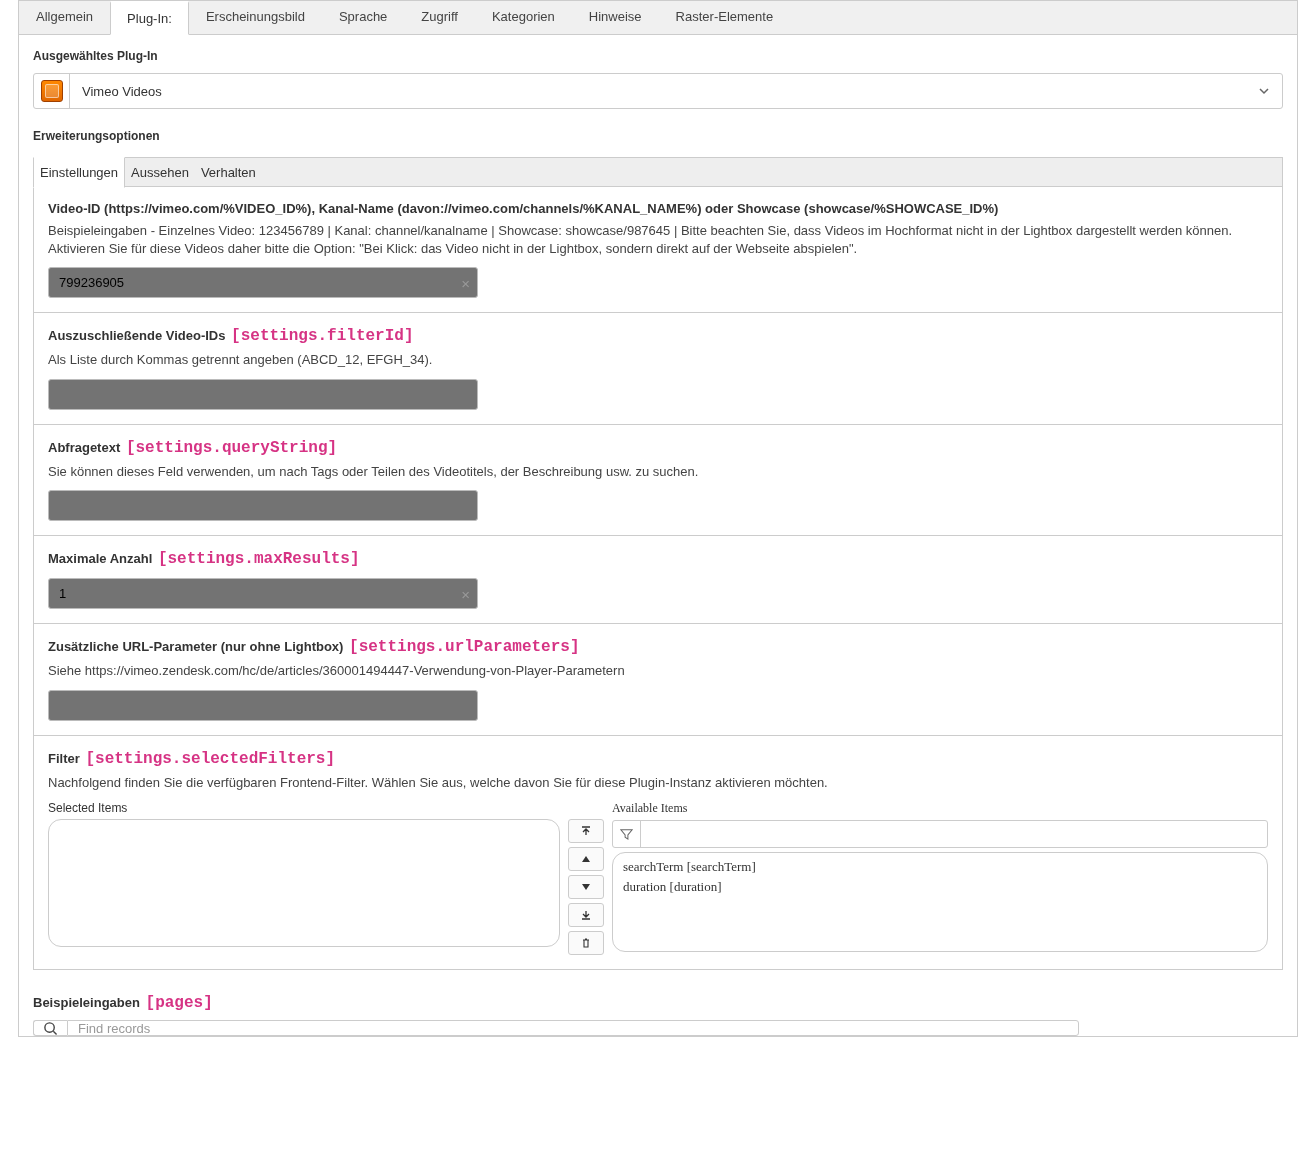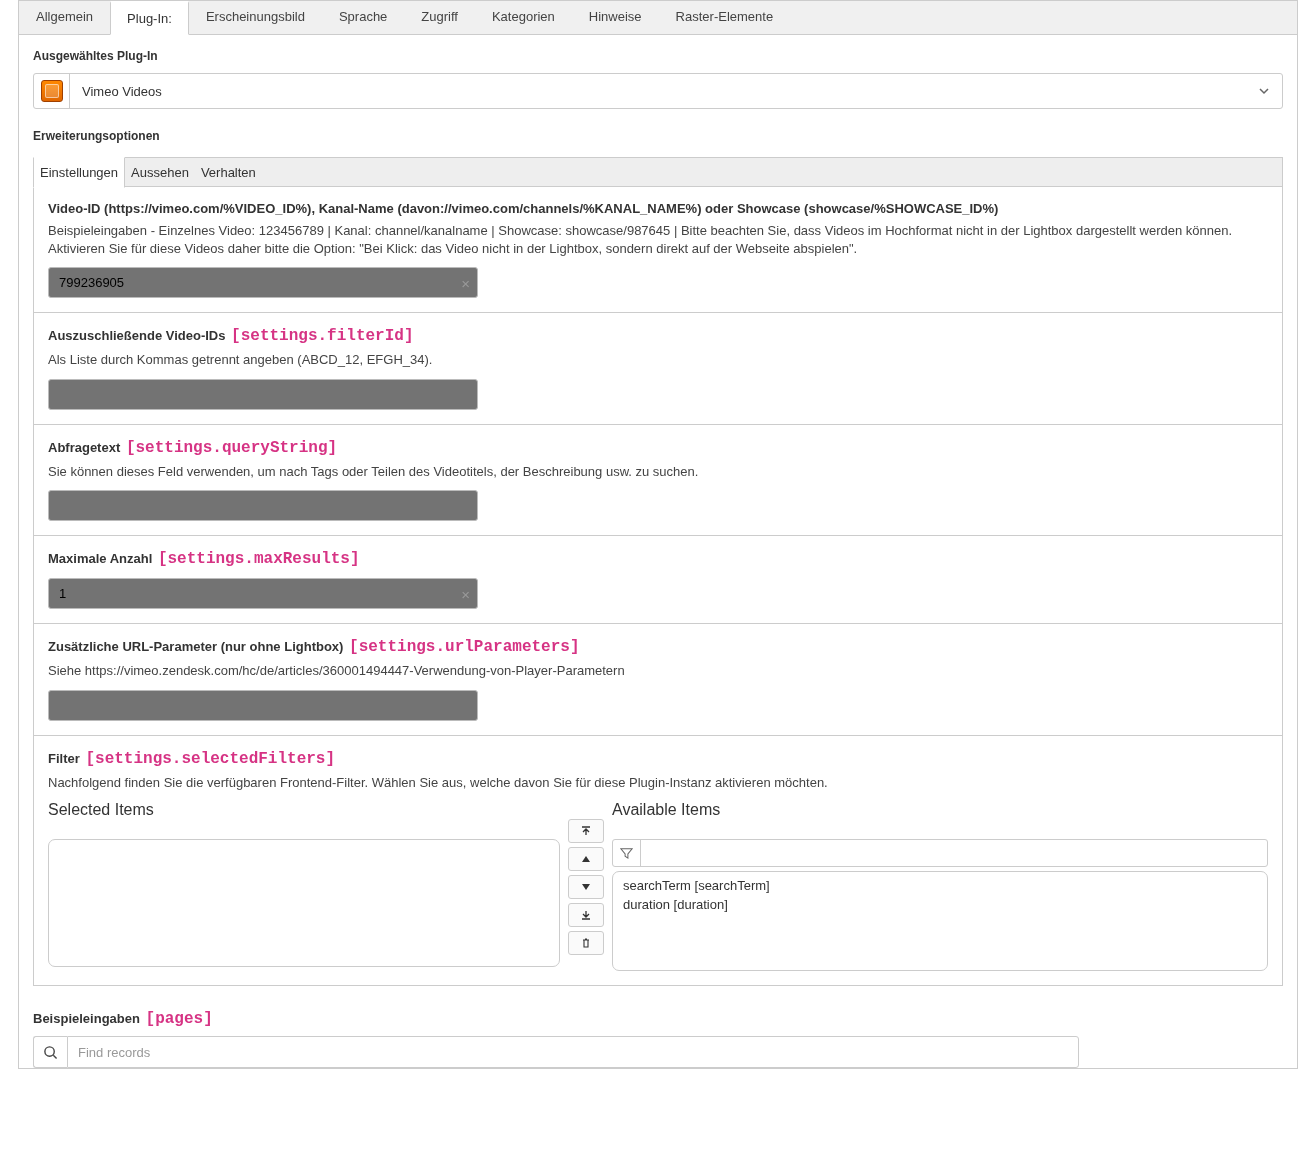--- a/index.html
+++ b/index.html
@@ -33,32 +33,32 @@
     .field-title { font-weight: bold; font-size: 13px; margin-bottom: 4px; display:inline; }
     .tech-key { font-family: "Courier New", monospace; font-weight: bold; color: #d63384; font-size: 16px; display:inline; margin-left:2px;text-align:center;}
     .field-desc { font-size: 13px; color: #444; margin: 6px 0 10px 0; line-height: 1.35; }
     
     .input-wrap { position: relative; width: 430px; }
     .text-input { width: 100%; padding: 7px 28px 7px 10px; border: 1px solid #bbb; border-radius: 3px; font-size: 13px; font-family: inherit; background:#737373;}
     .input-clear { position: absolute; right: 8px; top: 50%; transform: translateY(-50%); color: #999; cursor: pointer; font-size: 15px; }
     
     .dual-list { display: flex; gap: 8px; margin-top: 6px;}
     .dual-col { display:flex; flex-direction:column; }
-    .dual-label { font-size: 16px; margin-bottom: 20px; }
-    .listbox { border: 1px solid #ccc; border-radius: 7px; background:#fff; width: 512px; height: 128px; overflow:auto; font-size:13px; padding:4px 0;}
+    .dual-label { font-size: 12px; margin-bottom: 4px; }
+    .listbox { border: 1px solid #ccc; border-radius: 13px; background:#fff; width: 512px; height: 128px; overflow:auto; font-size:13px; padding:4px 0;}
     .listbox .opt { padding: 2px 10px; cursor:pointer;}
     .ctrl-col { display:flex; flex-direction:column; gap:4px; padding-top: 18px; }
     .ctrl-btn { width: 36px; height: 24px; border: 1px solid #ccc; background: #fafafa; border-radius: 3px; display:flex; align-items:center; justify-content:center; cursor:pointer; font-size:12px;}
     
     .search-row { display:flex; align-items:center; border:1px solid #ccc; border-radius:3px; height:28px; width:100%; background:#fff;}
     .search-row .filter-icon-box { width:28px; height:100%; display:flex; align-items:center; justify-content:center; border-right:1px solid #ccc; color:#666;}
     .search-row input { flex:1; border:none; outline:none; padding:0 8px; font-size:13px; font-family:inherit;}
     
     .record-section { margin-top: 24px; }
-    .record-search { display:flex; align-items:stretch; width: 1046px; height:32px;}
+    .record-search { display:flex; align-items:stretch; width: 1046px; height:16px;}
     .record-search .icon-box { width:34px; border:1px solid #ccc; border-right:none; border-radius:3px 0 0 3px; display:flex; align-items:center; justify-content:center; color:#666; background:#fff;}
     .record-search input { flex:1; border:1px solid #ccc; border-radius:0 3px 3px 0; padding:0 10px; font-size:13px; font-family:inherit; color:#333;}
     .record-search input::placeholder{ color:#999;}
     
     svg { display:block; }
     
     .ext-section { margin-top: 20px; }
   </style>
 </head>
 <body>
@@ -176,21 +176,21 @@
               <svg width="12" height="12" viewBox="0 0 12 12">
                   <path d="M2 10 H10 M6 2 L6 8 M3 5 L6 8 L9 5" stroke="#333" stroke-width="1.3" fill="none"></path>
                 </svg>
             </div>
             <div class="ctrl-btn">
               <svg width="12" height="12" viewBox="0 0 12 12">
                   <path d="M3 3 H9 M4 3 V10 H8 V3 M5 2 H7" stroke="#333" stroke-width="1.1" fill="none"></path>
                 </svg>
             </div>
           </div>
-          <div class="dual-col" style="flex:1;">
+          <div class="dual-col" style="flex:1;font-family:Liberation Serif, serif;">
             <div class="dual-label">Available Items</div>
             <div class="search-row">
               <div class="filter-icon-box">
                 <svg width="13" height="13" viewBox="0 0 14 14">
                     <path d="M1 2 H13 L8.5 7.5 V12 L5.5 10 V7.5 Z" stroke="#666" stroke-width="1.1" fill="none"></path>
                   </svg>
               </div>
               <input type="text" style="">
             </div>
             <div class="listbox" style="width:auto; margin-top:4px; height:100px;">

